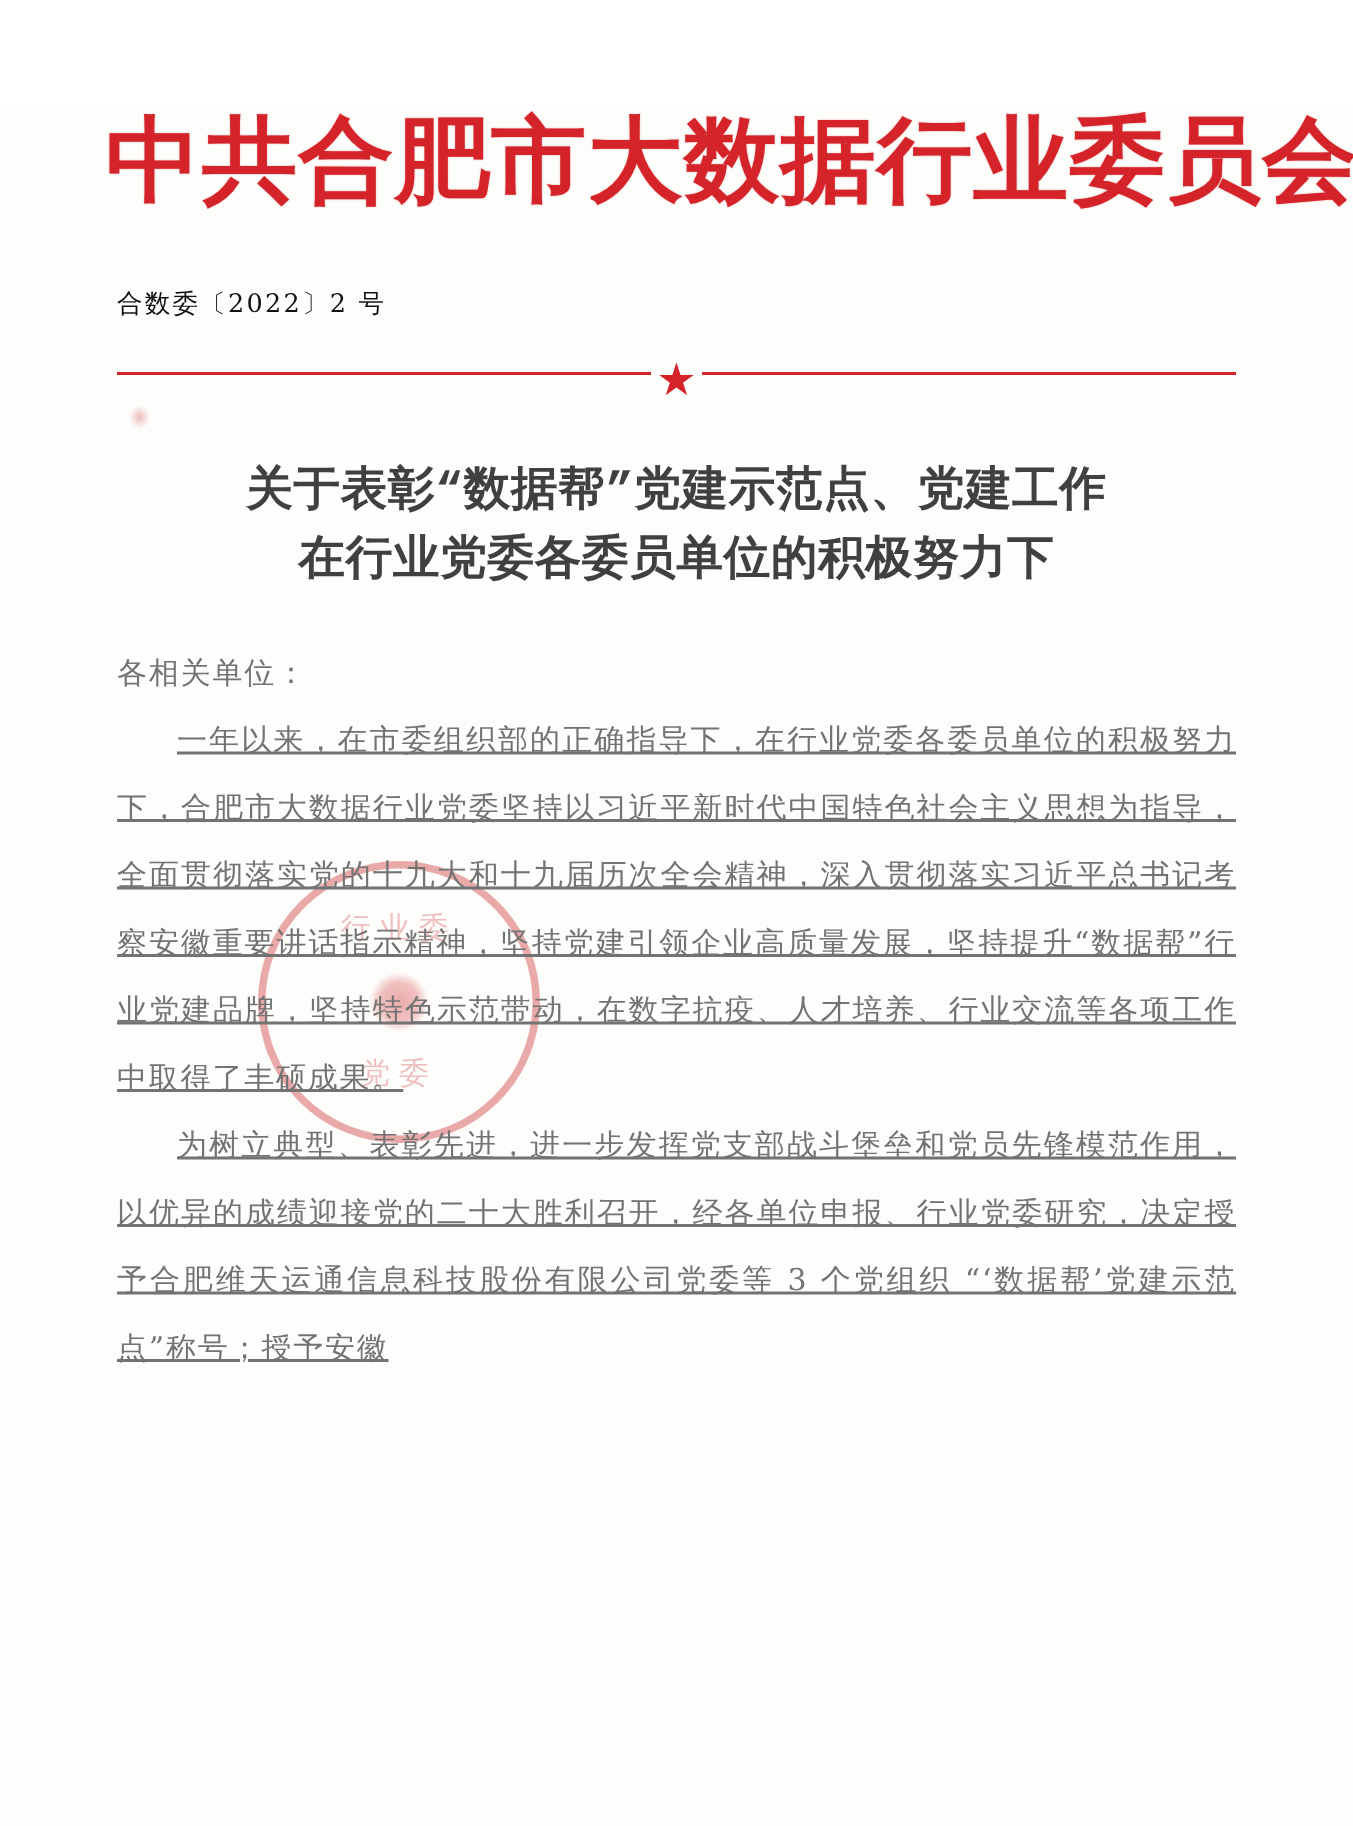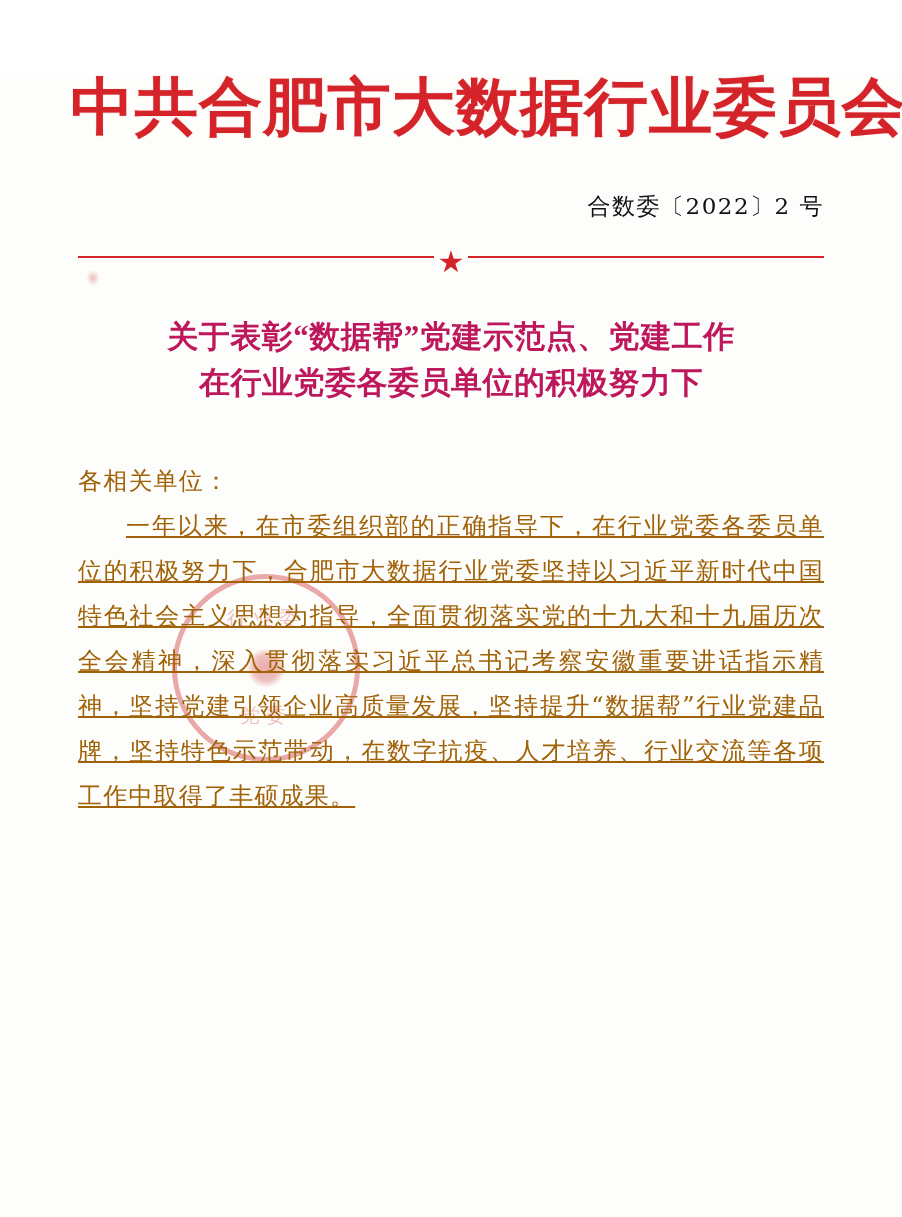--- a/index.html
+++ b/index.html
@@ -35,22 +35,22 @@
     line-height: 1.08;
     letter-spacing: 1px;
     white-space: nowrap;
     text-shadow: 0 0 1px rgba(212,36,42,0.55);
     transform: scaleX(1.02);
   }
 
   
   .doc-number {
     margin-top: 50px;
-    text-align: right;
-    font-size: 23px;
+    text-align: left;
+    font-size: 17px;
     color: #111;
     letter-spacing: 1.5px;
     font-family: "DejaVu Serif", "Liberation Serif", serif;
   }
 
   
   .sep-wrap {
     position: relative;
     margin-top: 22px;
     height: 26px;
@@ -78,38 +78,38 @@
   .sep-star span {
     color: #d4242a;
     font-size: 30px;
     line-height: 26px;
   }
 
   
   .title {
     margin-top: 44px;
     text-align: center;
-    font-family: Liberation Serif, serif;
+    font-family: Liberation Mono, monospace;
     font-weight: bold;
     font-size: 31px;
     line-height: 1.5;
-    color: #be185d;
+    color: #404040;
     letter-spacing: 0.5px;
   }
   .title .line2 {
     display: block;
   }
 
   
   .body-text {
-    margin-top: 52px;
-    font-family: "DejaVu Serif", "Liberation Serif", serif;
-    font-size: 24px;
+    margin-top: 27px;
+    font-family: "DejaVu Serif", "Liberation Serif", serif;
+    font-size: 20px;
     line-height: 45px;
-    color: #a16207;
+    color: #737373;
     letter-spacing: 1.2px;
     text-align: justify;
     position: relative;
     z-index: 2;
   }
   .body-text p {
     margin: 0;
   }
   .body-text p.indent {
     text-indent: 2em;
@@ -202,15 +202,16 @@
   <div class="seal">
     <div class="seal-inner">
       <div class="seal-text-top">行业委</div>
       <div class="seal-text-bottom">党委</div>
     </div>
   </div>
 
   <div class="body-text">
     <p>各相关单位：</p>
     <p class="indent">一年以来，在市委组织部的正确指导下，在行业党委各委员单位的积极努力下，合肥市大数据行业党委坚持以习近平新时代中国特色社会主义思想为指导，全面贯彻落实党的十九大和十九届历次全会精神，深入贯彻落实习近平总书记考察安徽重要讲话指示精神，坚持党建引领企业高质量发展，坚持提升“数据帮”行业党建品牌，坚持特色示范带动，在数字抗疫、人才培养、行业交流等各项工作中取得了丰硕成果。</p>
+    <p class="indent">为树立典型、表彰先进，进一步发挥党支部战斗堡垒和党员先锋模范作用，以优异的成绩迎接党的二十大胜利召开，经各单位申报、行业党委研究，决定授予合肥维天运通信息科技股份有限公司党委等 3 个党组织 “‘数据帮’党建示范点”称号；授予安徽</p>
   </div>
 
 </div>
 
 </body></html>

